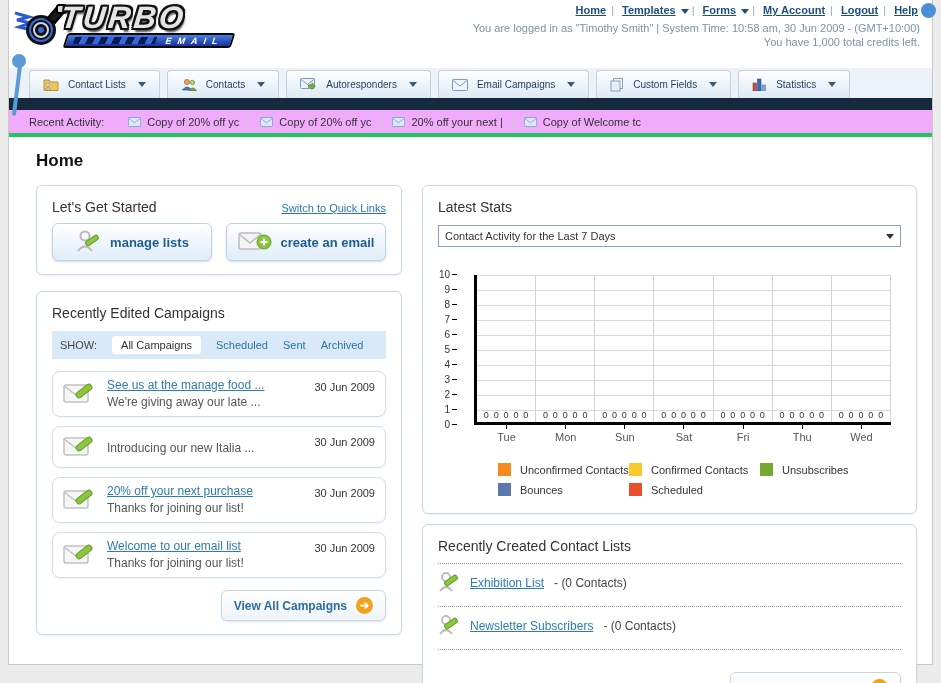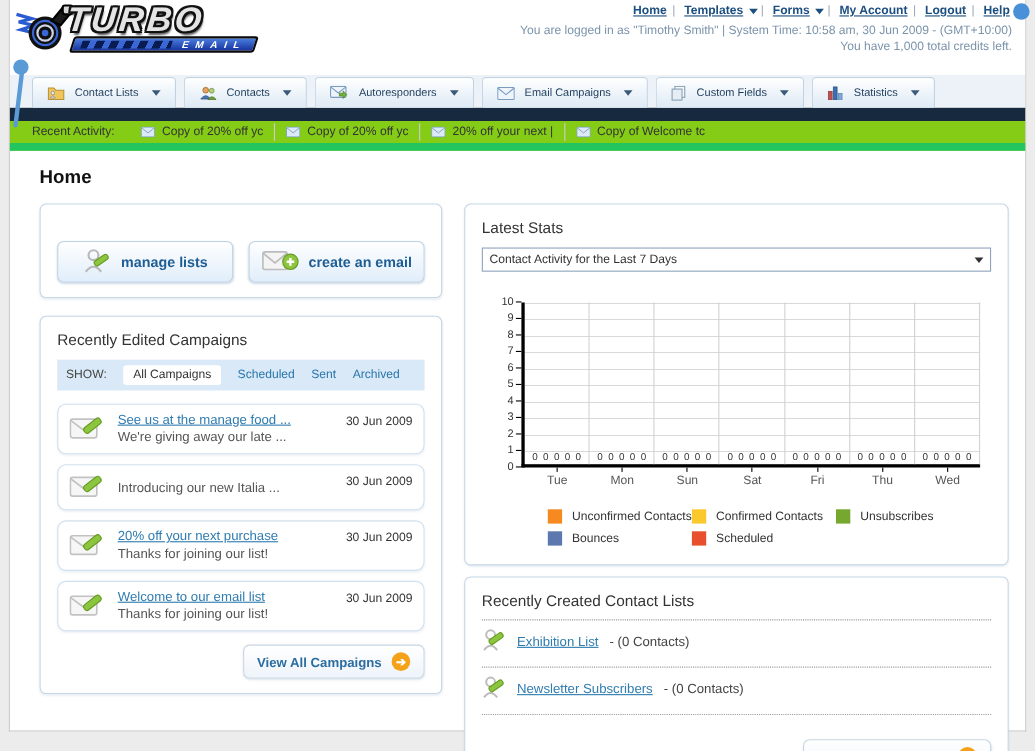--- a/index.html
+++ b/index.html
@@ -54,38 +54,38 @@
   .tab {
     height: 28px; display: flex; align-items: center; gap: 9px; padding: 0 13px;
     border: 1px solid #c3d2e0; border-bottom: none; border-radius: 4px 4px 0 0;
     background: linear-gradient(#feffff, #dde9f4); margin-right: 7px;
     font-size: 10px; color: #1e3c5c; cursor: pointer; white-space: nowrap;
   }
   .tab .caret-down { border-top-color: #3a5a7a; }
   .navybar { height: 12px; background: #17293e; }
   
   .activity { height: 27px; display: flex; align-items: center; padding-left: 20px;
-    font-size: 11px; border-bottom: 7px solid #22c55e; background: #84cc16; }
+    font-size: 11px; border-bottom: 4px solid #22c55e; background: #f0abfc; }
   .activity-label { color: #333; margin-right: 14px; }
   .activity-item { display: flex; align-items: center; gap: 6px; padding: 0 10px;
     border-right: 1px solid #ccc; color: #333; cursor: pointer; height: 16px; }
   .activity-item:last-child { border-right: none; }
   
   .main { padding: 10px 15px 0 27px; }
   .page-title { font-size: 17px; font-weight: bold; color: #111; margin: 4px 0 14px; }
   .columns { display: flex; gap: 20px; }
   .col-left { width: 366px; flex: none; }
   .col-right { flex: 1; }
   .panel { border: 1px solid #c6d7e6; border-radius: 6px; background: #fff;
     padding: 13px 15px; box-shadow: 0 1px 2px rgba(120,150,180,0.15); }
   .panel-title { font-size: 14px; color: #333; }
   
   .gs-head { display: flex; justify-content: space-between; align-items: baseline; }
   .link-blue { color: #2a77b5; font-size: 11px; text-decoration: underline; cursor: pointer; }
-  .gs-buttons { display: flex; gap: 14px; margin-top: 20px; }
+  .gs-buttons { display: flex; gap: 14px; margin-top: 8px; }
   .big-button { flex: 1; height: 38px; display: flex; align-items: center; justify-content: center; gap: 9px;
     border: 1px solid #bdd2e4; border-radius: 6px; background: linear-gradient(#ffffff, #e0edfa);
     color: #1d5d94; font-weight: bold; font-size: 13px; cursor: pointer;
     box-shadow: 0 1px 2px rgba(100,130,160,0.3); }
   
   .campaigns-panel { margin-top: 16px; }
   .filterbar { background: #d9e9f7; margin-top: 10px; padding: 5px 8px; font-size: 11px;
     display: flex; align-items: center; gap: 15px; }
   .filter-show { color: #444; }
   .filter-link { color: #2875ac; cursor: pointer; }
@@ -111,21 +111,21 @@
   .stats-select { width: 100%; height: 22px; font-size: 11px; color: #333;
     font-family: "Liberation Sans", sans-serif;
     border: 1px solid #8ca4bc; background: #fff; appearance: none; -webkit-appearance: none;
     padding: 0 20px 0 6px; border-radius: 0; }
   .select-wrap::after { content: ""; position: absolute; right: 7px; top: 9px; width: 0; height: 0;
     border-left: 4px solid transparent; border-right: 4px solid transparent; border-top: 5px solid #333;
     pointer-events: none; }
   .chart-area { margin: 28px 10px 0 12px; }
   .chart { display: flex; }
   .chart-yaxis { width: 24px; position: relative; height: 150px; flex: none; }
-  .ytick { position: absolute; right: 0; display: flex; align-items: center; gap: 2px; }
+  .ytick { position: absolute; right: 17px; display: flex; align-items: center; gap: 2px; }
   .ylab { font-size: 10px; color: #333; }
   .ydash { width: 5px; height: 1px; background: #000; }
   .chart-plotwrap { flex: 1; }
   .chart-plot { position: relative; height: 150px;
     border-left: 3px solid #000; border-bottom: 3px solid #000;
     background-image: repeating-linear-gradient(to bottom, #d9d9d9 0 1px, transparent 1px 15px);
     display: flex; }
   .chart-day-group { flex: 1; position: relative; border-right: 1px solid #d2d2d2; }
   .chart-zeros { position: absolute; bottom: 2px; left: 2px; right: 2px;
     display: flex; justify-content: space-evenly; }
@@ -275,20 +275,24 @@
     </span>
   </div>
 
   <div class="main">
     <div class="page-title">Home</div>
 
     <div class="columns">
 
       <div class="col-left">
         <div class="panel">
+          <div class="gs-head">
+            <span class="panel-title">Let's Get Started</span>
+            <a class="link-blue">Switch to Quick Links</a>
+          </div>
           <div class="gs-buttons">
             <div class="big-button">
               <svg class="icon" width="26" height="26" viewBox="0 0 26 26">
                 <circle cx="10" cy="7" r="4.5" fill="none" stroke="#b9b9b9" stroke-width="2"></circle>
                 <path d="M3 22 q7 -9 14 0" fill="none" stroke="#b9b9b9" stroke-width="2"></path>
                 <rect x="10" y="9" width="14" height="5" rx="2" fill="#8cc63f" stroke="#679b22" transform="rotate(-35 17 11.5)"></rect>
               </svg>
               <span>manage lists</span>
             </div>
             <div class="big-button">

